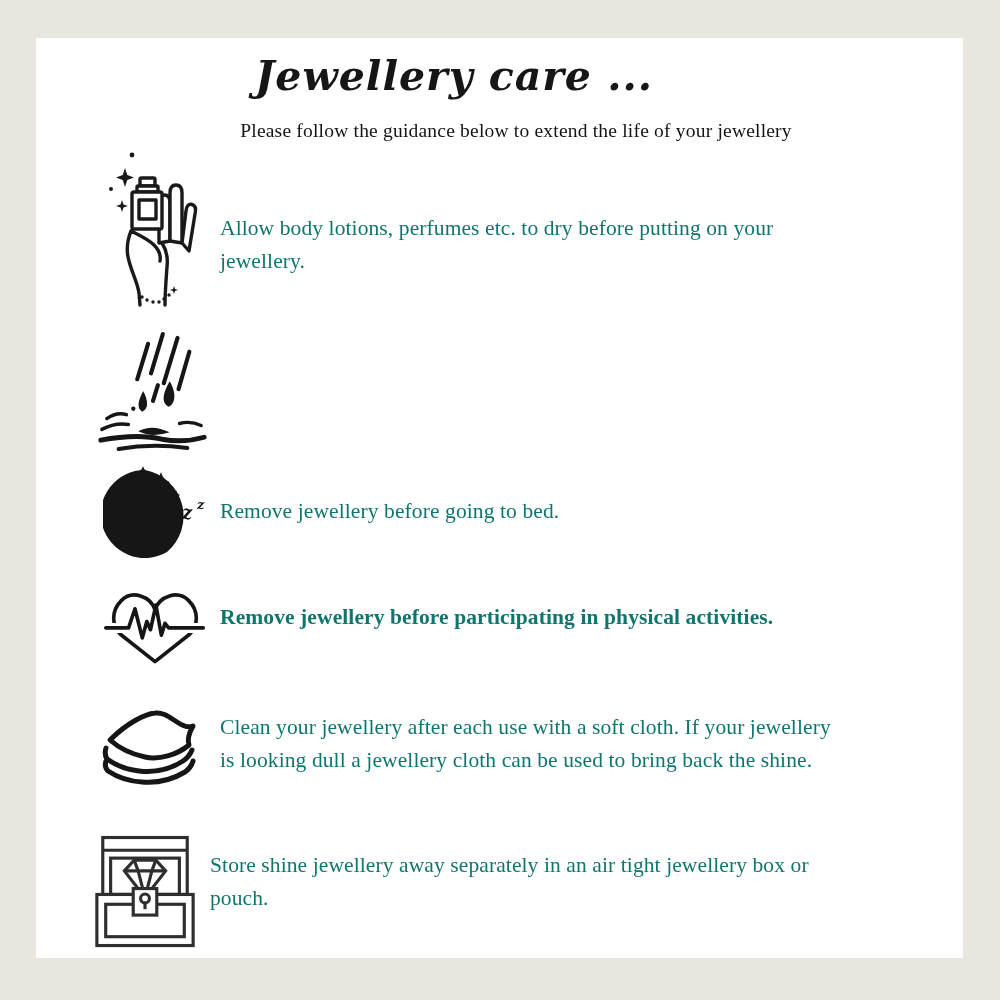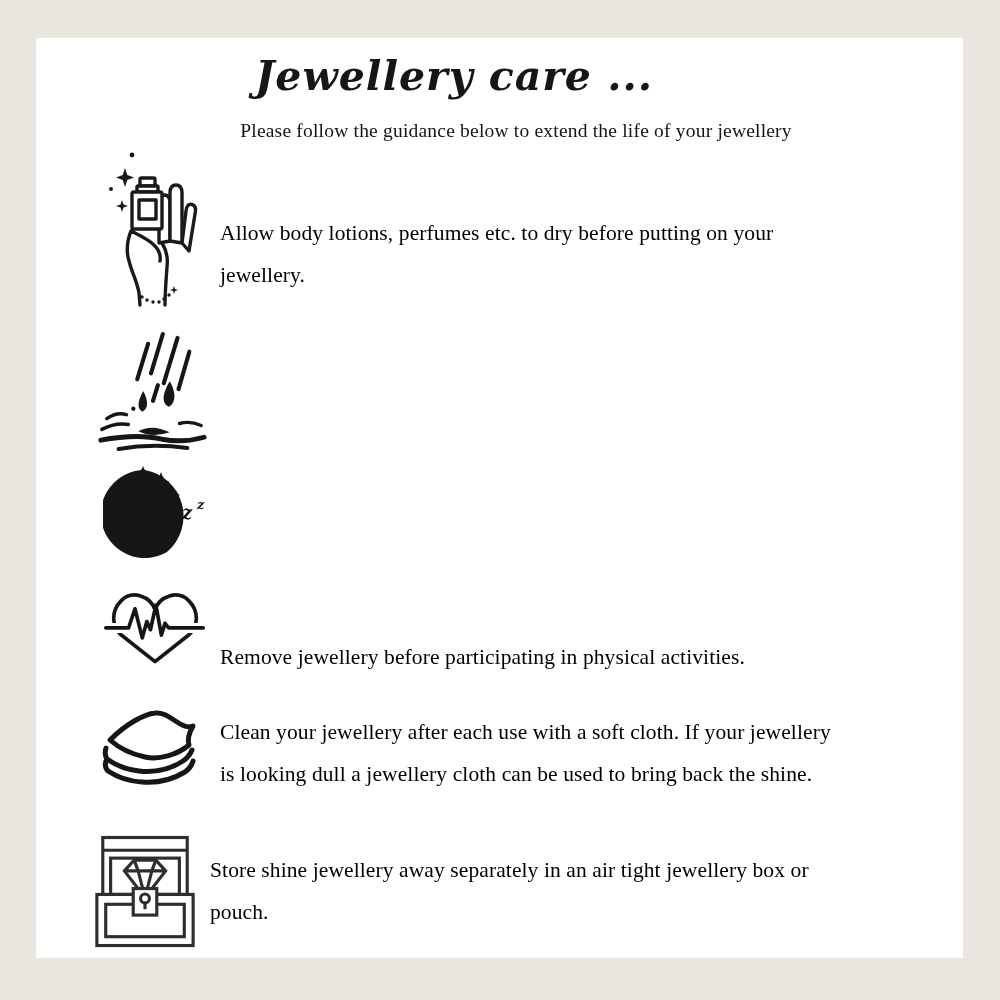--- a/index.html
+++ b/index.html
@@ -34,36 +34,36 @@
     text-align:center;
     font-size:19.5px;
     letter-spacing:.2px;
     color:#141414;
   }
   .tip-text{
     position:absolute;
     margin:0;
     width:720px;
     font-size:21.5px;
-    line-height:42px;
+    line-height:33px;
     letter-spacing:.1px;
-    color:#000000;
+    color:#0f766e;
     white-space:pre-line;
   }
   .icon-slot{position:absolute;}
   .icon-slot svg{display:block;width:100%;height:100%;}
 
   .icon-1{left:95px;top:147px;width:115px;height:165px;}
   .text-1{left:220px;top:212px;}
   .icon-2{left:93px;top:330px;width:118px;height:126px;}
   .text-2{left:220px;top:352px;}
   .icon-3{left:103px;top:461px;width:112px;height:102px;}
   .text-3{left:220px;top:495px;}
   .icon-4{left:104px;top:585px;width:102px;height:84px;}
-  .text-4{left:220px;top:636px;}
+  .text-4{left:220px;top:601px;font-weight:bold;}
   .icon-5{left:97px;top:701px;width:108px;height:90px;}
   .text-5{left:220px;top:711px;}
   .icon-6{left:90px;top:832px;width:110px;height:121px;}
   .text-6{left:210px;top:849px;}
 </style>
 </head>
 <body>
 
 <div class="page">
   <div class="card"></div>
@@ -134,20 +134,21 @@
         <path d="M40 4 Q41.5 9 45 10 Q41.5 11 40 16 Q38.5 11 35 10 Q38.5 9 40 4 Z"></path>
         <path d="M73 28 Q74 32 77 33 Q74 34 73 38 Q72 34 69 33 Q72 32 73 28 Z"></path>
       </g>
       <g fill="#161616" font-family="DejaVu Serif, serif" font-style="italic" font-weight="bold">
         <text x="60" y="68" font-size="24">z</text>
         <text x="79" y="57" font-size="18">z</text>
         <text x="94" y="47" font-size="13">z</text>
       </g>
     </svg>
   </div>
+  <p class="tip-text text-3">Remove jewellery before going to bed.</p>
 
   <div class="icon-slot icon-4">
     <svg viewBox="0 0 112 92" xmlns="http://www.w3.org/2000/svg">
       <path d="M56 27 C51 12 31 5 19 17 C7 29 9 45 18 54 L56 84 L94 54 C103 45 105 29 93 17 C81 5 61 12 56 27 Z" fill="none" stroke="#161616" stroke-width="4" stroke-linejoin="round"></path>
       <path d="M0 47 H112" stroke="#ffffff" stroke-width="11" fill="none"></path>
       <path d="M2 47 H27 L34 26 L42 58 L47 40 L51 49 L57 22 L63 55 L67 42 L71 47 H109" fill="none" stroke="#161616" stroke-width="4" stroke-linejoin="round" stroke-linecap="round"></path>
     </svg>
   </div>
   <p class="tip-text text-4">Remove jewellery before participating in physical activities.</p>
 

